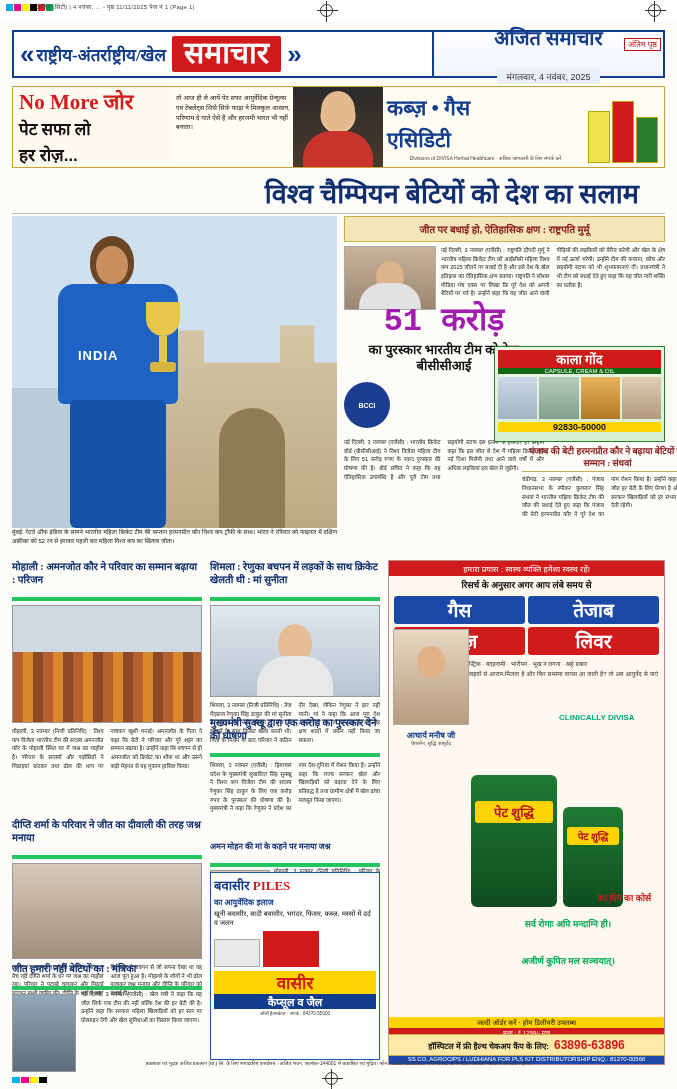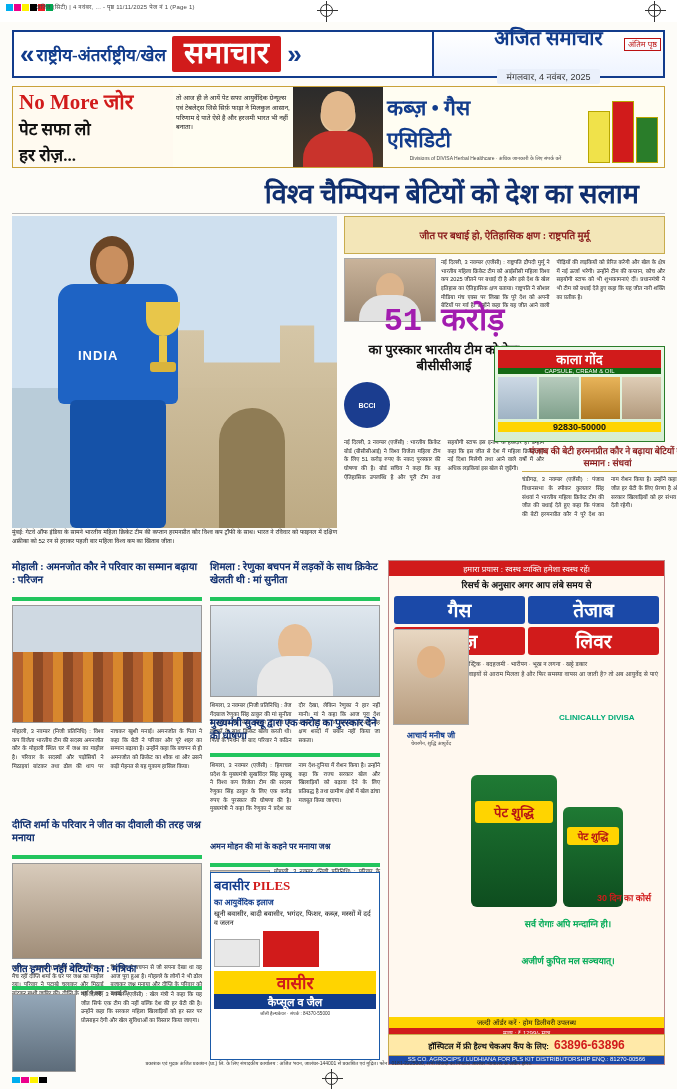--- a/index.html
+++ b/index.html
@@ -71,21 +71,21 @@
 
   
   .ad-strip {
     position: absolute; left: 12px; top: 86px; width: 653px; height: 82px;
     border: 1px solid #c9a23a; background: #fffdf2;
     display: flex; align-items: stretch;
   }
   .ads-left { flex: 0 0 160px; padding: 5px 6px; background: #fffaf0;}
   .ads-nomore { color: #d11b1b; font-size: 21px; font-weight: bold; font-family: "Liberation Serif", serif; line-height: 1;}
   .ads-l2 { font-size: 17px; font-weight: bold; color: #111; margin-top: 4px; font-family: "Liberation Serif", serif;}
-  .ads-l3 { font-size: 17px; font-weight: bold; color: #111; margin-top: 3px; font-family: Liberation Serif, serif;}
+  .ads-l3 { font-size: 17px; font-weight: bold; color: #111; margin-top: 3px; font-family: Liberation Sans, sans-serif;}
   .ads-mid { flex: 0 0 120px; font-size: 6.5px; line-height: 1.5; color: #222; padding: 6px 3px; }
   .ads-photo { flex: 0 0 90px; position: relative; background:
      radial-gradient(circle at 50% 36%, #e8c9a0 0 17px, rgba(0,0,0,0) 18px),
      linear-gradient(#2b2b2b, #4a3a2a); }
   .ads-photo .face { position:absolute; left:50%; top:30%; transform:translate(-50%,-50%);
       width: 34px; height: 40px; border-radius: 50% 50% 45% 45%; background:#e3b98d;}
   .ads-photo .body { position:absolute; left:50%; bottom:0; transform:translateX(-50%);
       width: 70px; height: 36px; background:#c9332c; border-radius: 28px 28px 0 0;}
   .ads-logo {
     flex: 0 0 90px; display:flex; align-items:center; justify-content:center;
@@ -150,21 +150,21 @@
   .hero .trophy .base { width: 26px; height: 10px; background:#d9b43c; margin: 0 auto; border-radius:3px;}
   .hero-cap {
     left: 12px; top: 528px; width: 325px;
     font-size: 6px; line-height: 1.5; color: #222; text-align: justify;
   }
 
   
   .pres-box { left: 344px; top: 216px; width: 321px; }
   .box-head {
     background: #f3e6b8; border: 1px solid #c8ac4e; color: #8a1c1c;
-    font-size: 10px; font-weight: bold; text-align: center; padding: 11px 2px;
+    font-size: 10px; font-weight: bold; text-align: center; padding: 5px 2px;
     font-family: "Liberation Serif", serif;
   }
   .pres-body { display: flex; gap: 5px; margin-top: 4px; }
   .pres-photo {
     flex: 0 0 92px; height: 64px; background: linear-gradient(#c9b39a,#9a8670);
     position: relative; border:1px solid #aaa;
   }
   .pres-photo .f { position:absolute; left:50%; top: 14px; transform:translateX(-50%);
     width: 28px; height: 32px; background:#dcb48c; border-radius: 50%;}
   .pres-photo .s { position:absolute; left:50%; bottom: 0; transform:translateX(-50%);

